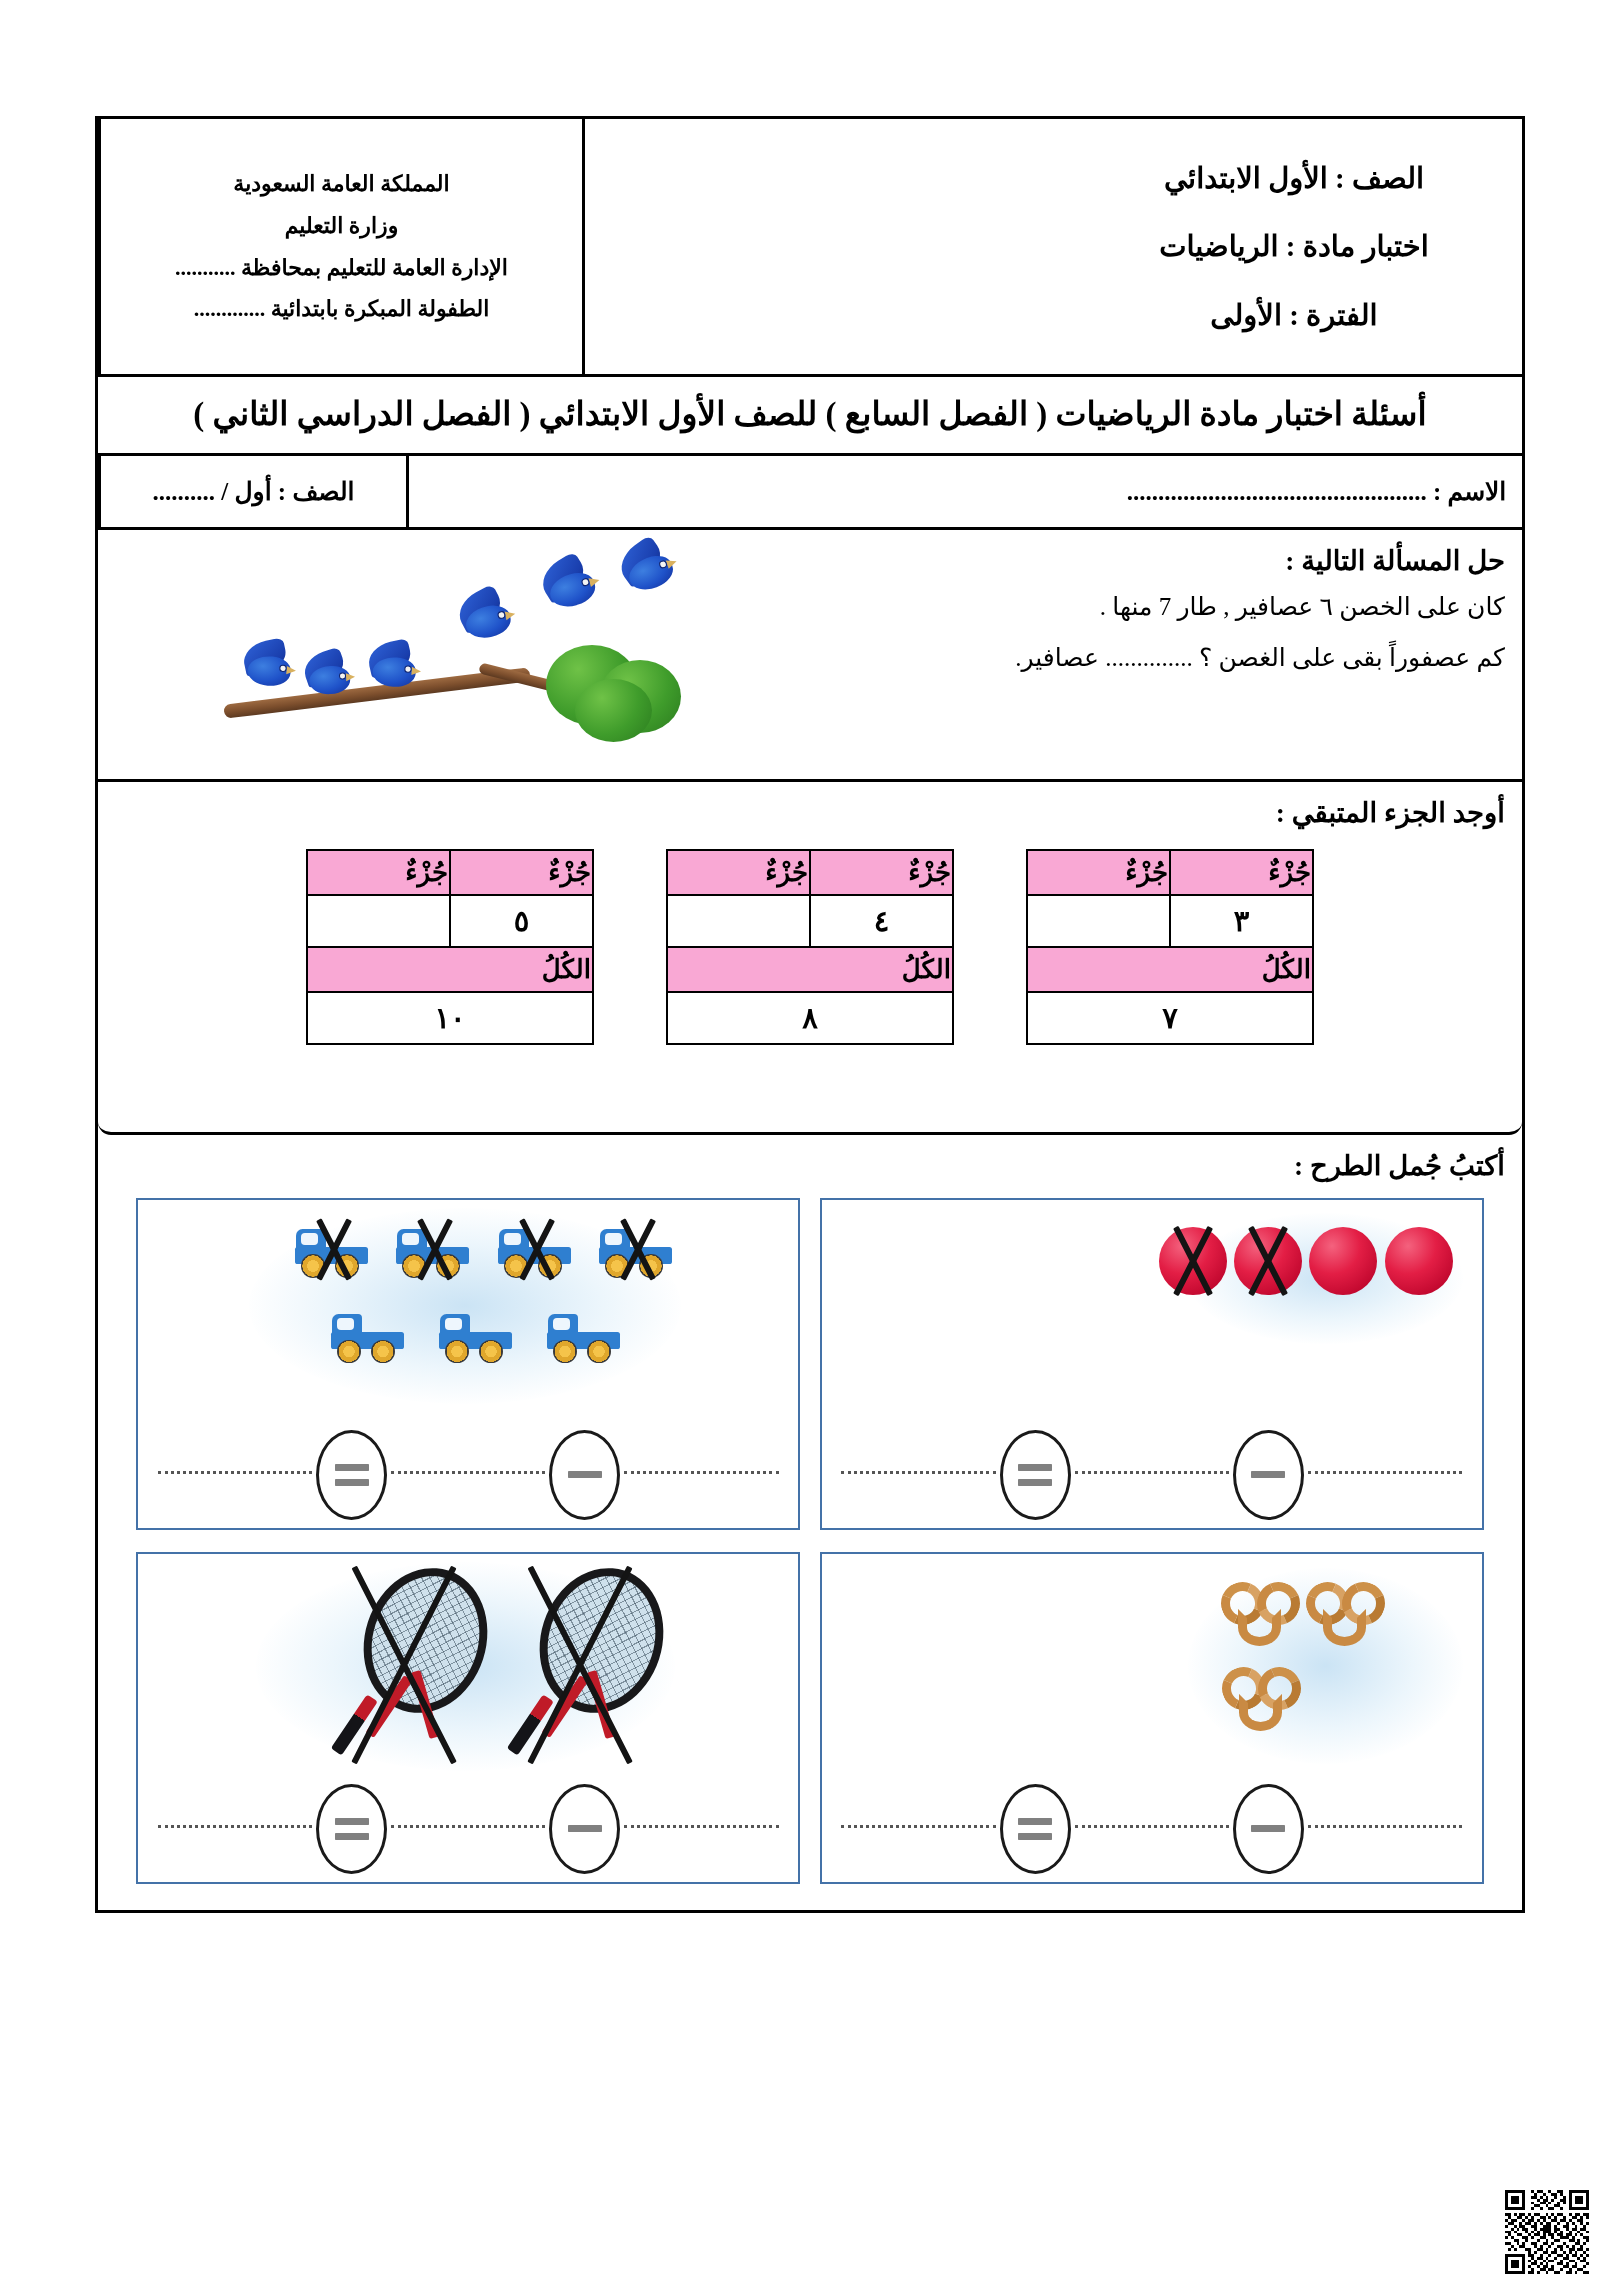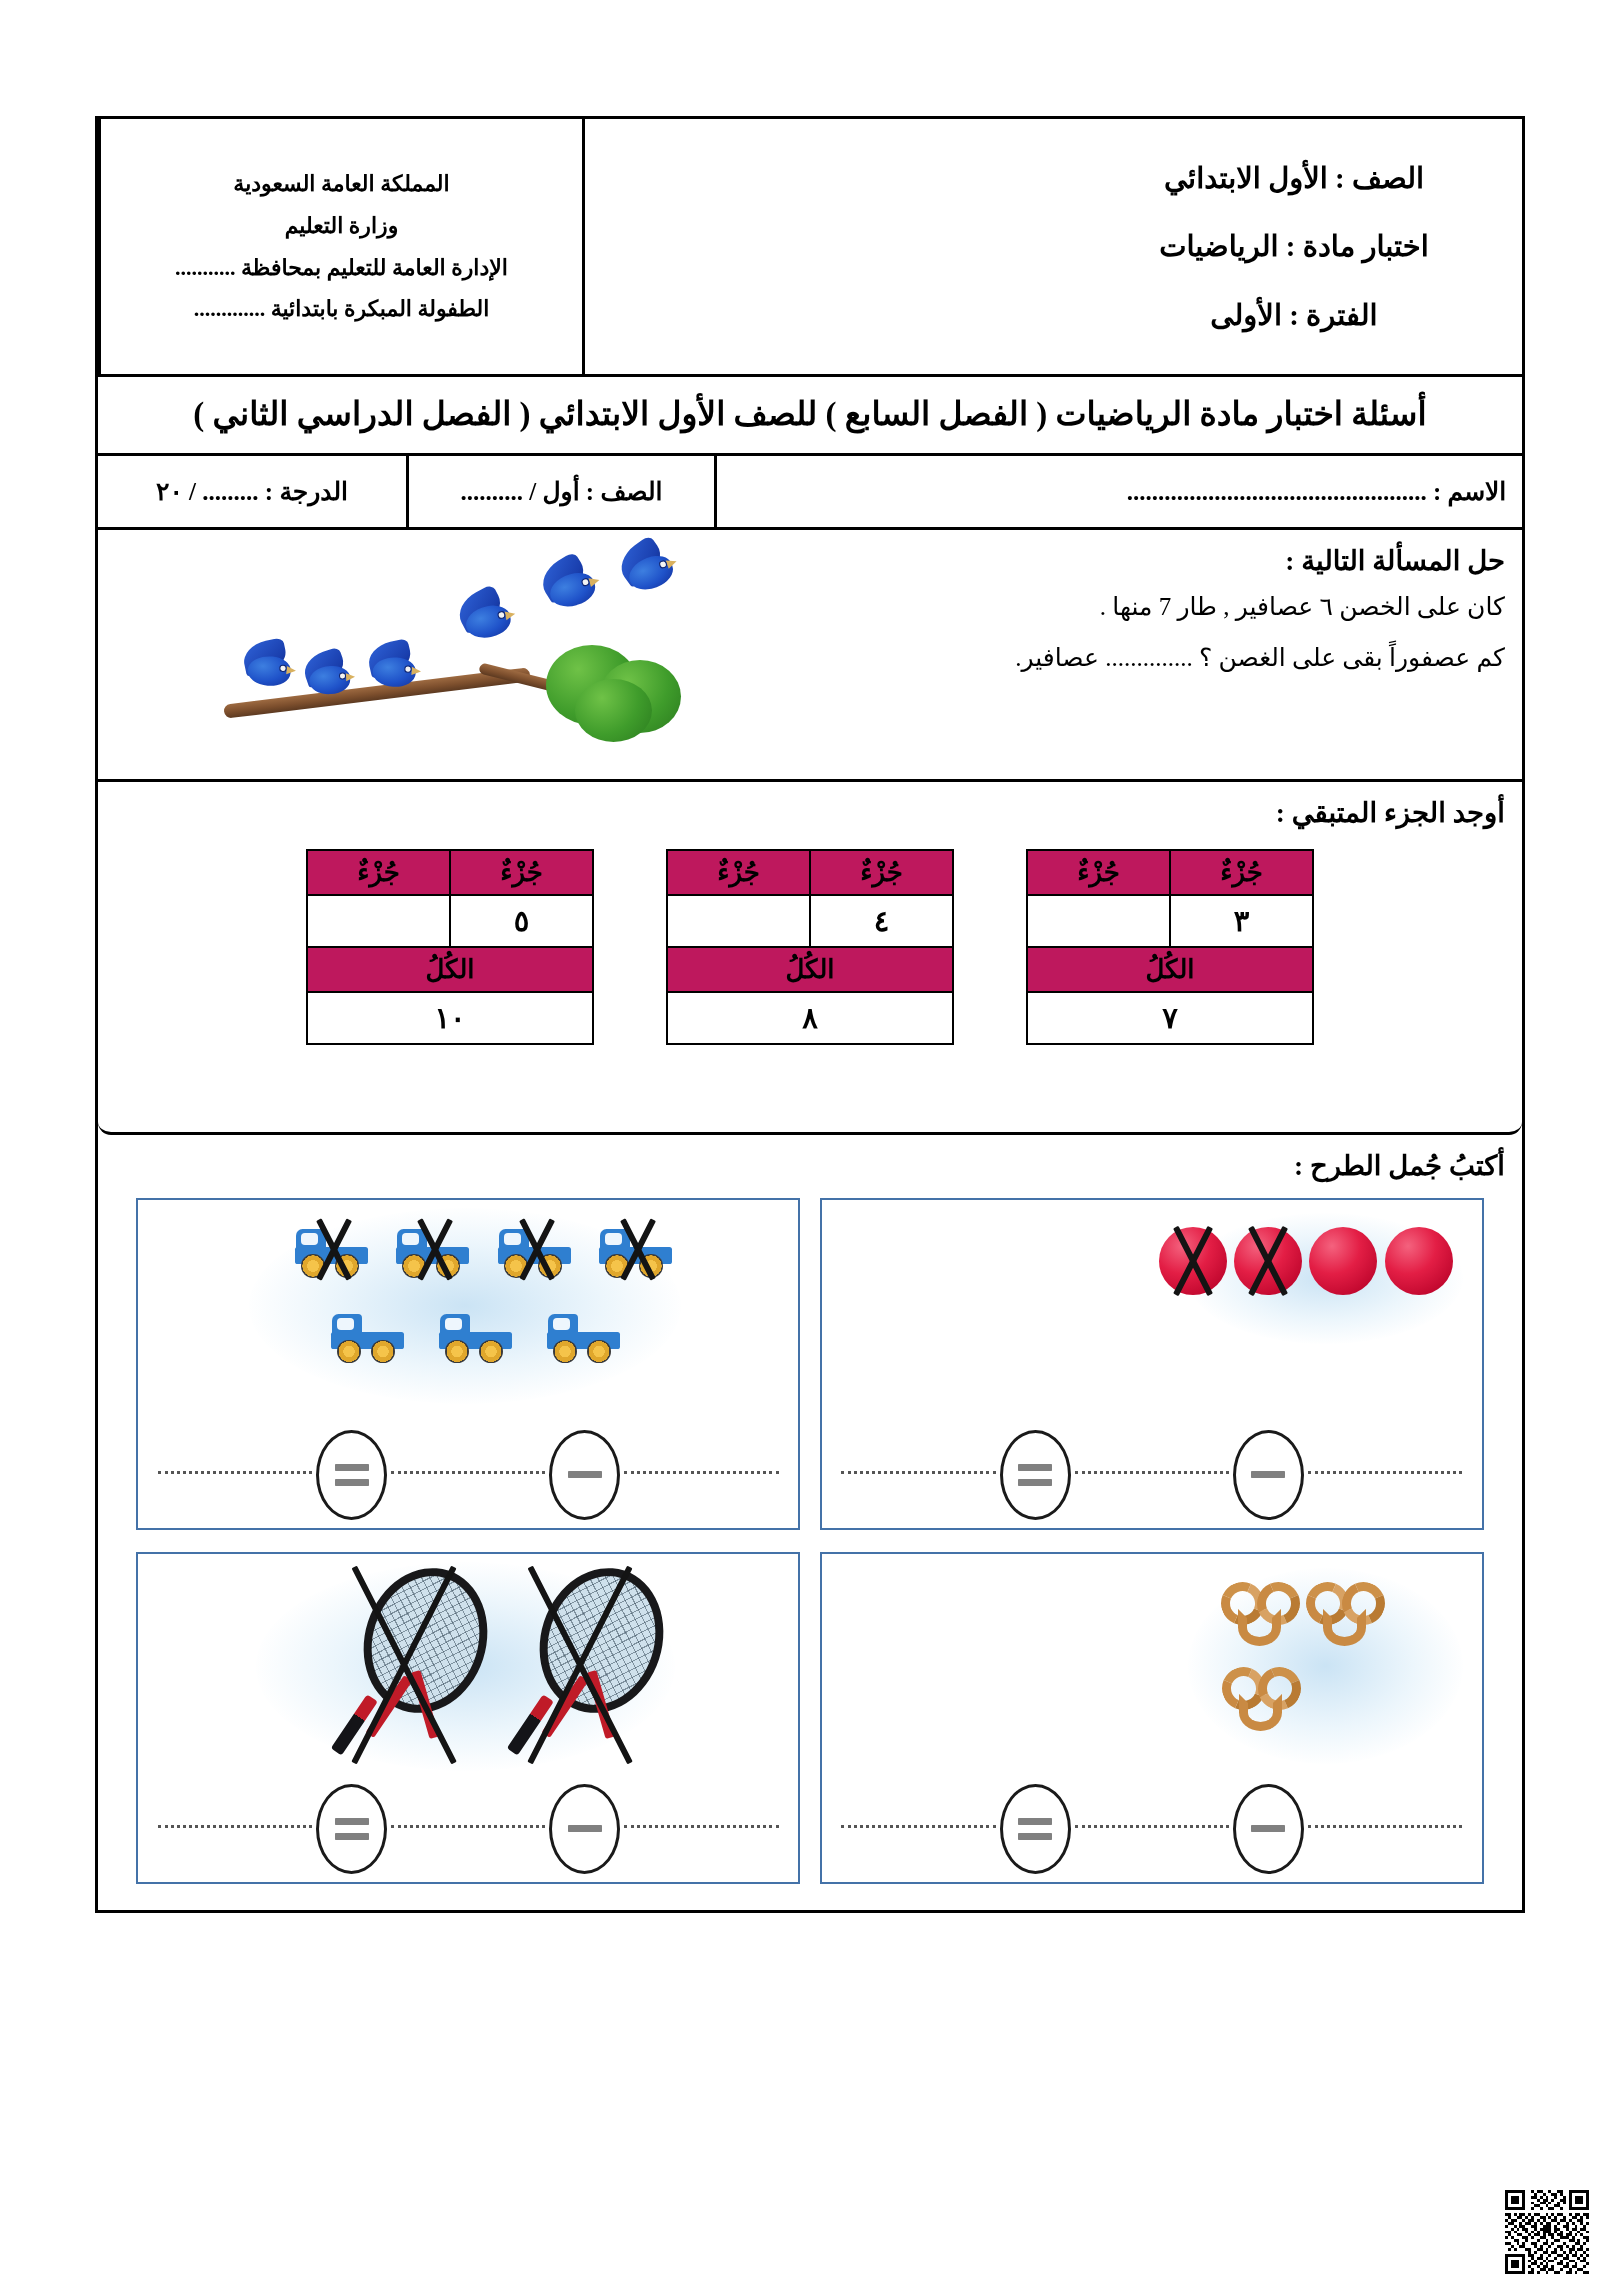--- a/index.html
+++ b/index.html
@@ -161,21 +161,21 @@
     width: 288px;
   }
   .pw-table td {
     border: 2px solid #000;
     text-align: center;
     vertical-align: middle;
     font-size: 26px;
     font-weight: 700;
     height: 41px;
   }
-  .pw-table td.shade { background: #be185d; }
+  .pw-table td.shade { background: #f9a8d4; text-align: right; }
   .pw-table td.val { height: 48px; font-size: 29px; }
   .pw-table td.whole-val { height: 48px; font-size: 29px; }
 
   
   .q3 { min-height: 654px; border-bottom: none; }
   .pic-grid {
     display: flex;
     flex-wrap: wrap;
     justify-content: center;
     gap: 22px 19.6px;
@@ -422,21 +422,20 @@
 
     </div>
 
     <div class="title-row">
       <span class="title-text">أسئلة اختبار مادة الرياضيات ( الفصل السابع ) للصف الأول الابتدائي ( الفصل الدراسي الثاني )</span>
     </div>
 
     <div class="info-row">
       <div class="info-cell info-name">الاسم : ................................................</div>
       <div class="info-cell info-class">الصف : أول / ..........</div>
-      <div class="info-cell info-grade">الدرجة : ......... / ٢٠</div>
     </div>
 
     <div class="q-section q1">
       <div class="q-head">حل المسألة التالية :</div>
       <div class="q1-body">
 
         <div class="birds-art">
 
           <div class="branch" style="left:6.5px; top:156px; width:308px; height:14.4px; transform: rotate(-7deg);"></div>
           <div class="branch" style="left:262px; top:145px; width:105px; height:11px; transform: rotate(14deg);"></div>

